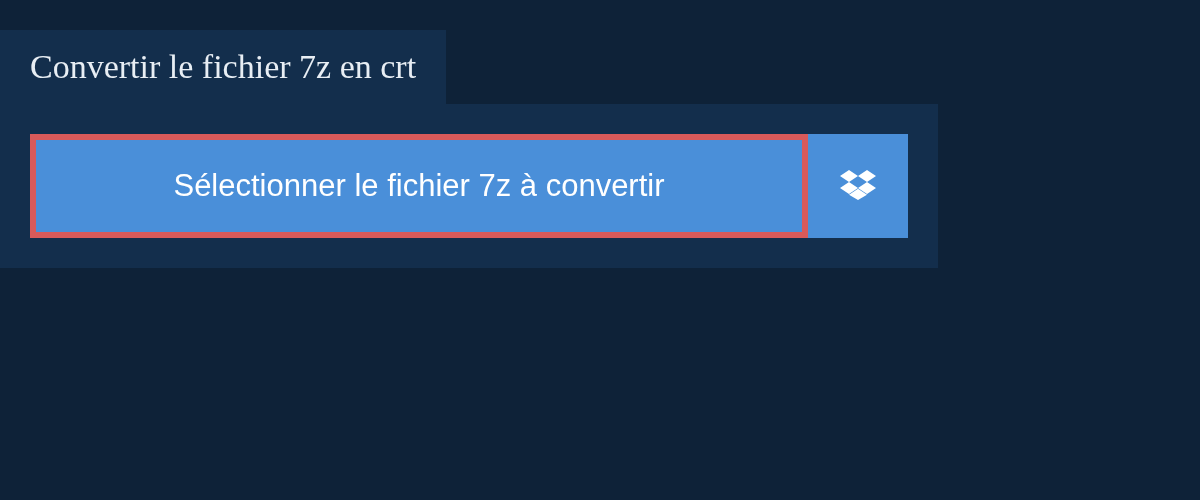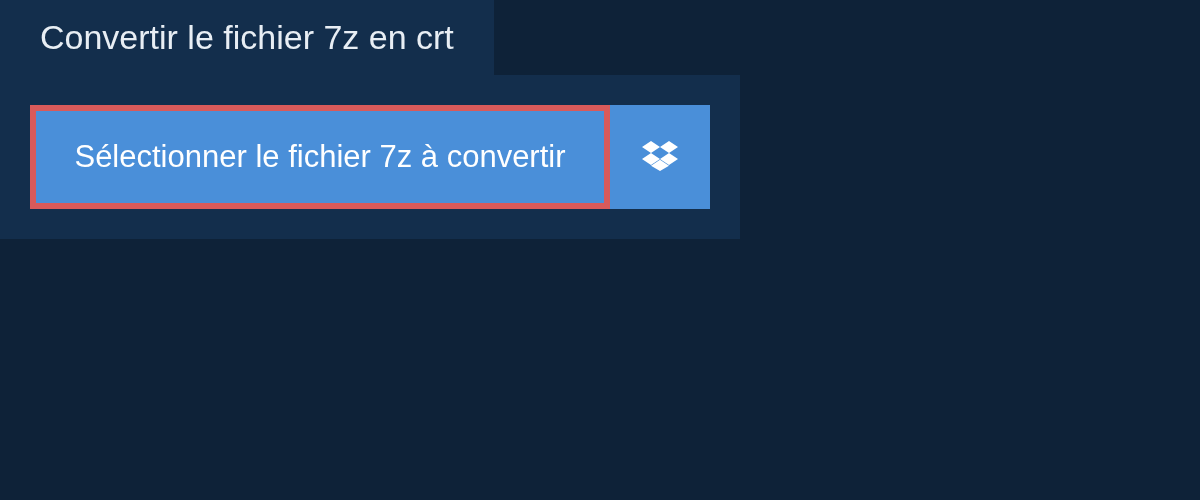--- a/index.html
+++ b/index.html
@@ -10,30 +10,32 @@
     body {
       width: 1200px;
       height: 500px;
       background-color: #0e2238;
       font-family: Arial, Helvetica, sans-serif;
       overflow: hidden;
     }
     .header-tab {
       display: inline-block;
       background-color: #132e4c;
-      padding: 18px 40px;
+      padding: 18px 30px;
+      margin-top: 30px;
+      font-family: Liberation Serif, serif;
     }
     .header-title {
       color: #e8eef4;
       font-size: 34px;
       font-weight: 400;
     }
     .upload-panel {
       background-color: #132e4c;
-      width: 740px;
+      width: 938px;
       padding: 30px;
       display: flex;
       gap: 0;
       align-items: stretch;
     }
     .select-file-button {
       flex: 1;
       background-color: #4a8fd9;
       border: 6px solid #d95a5a;
       color: #ffffff;

